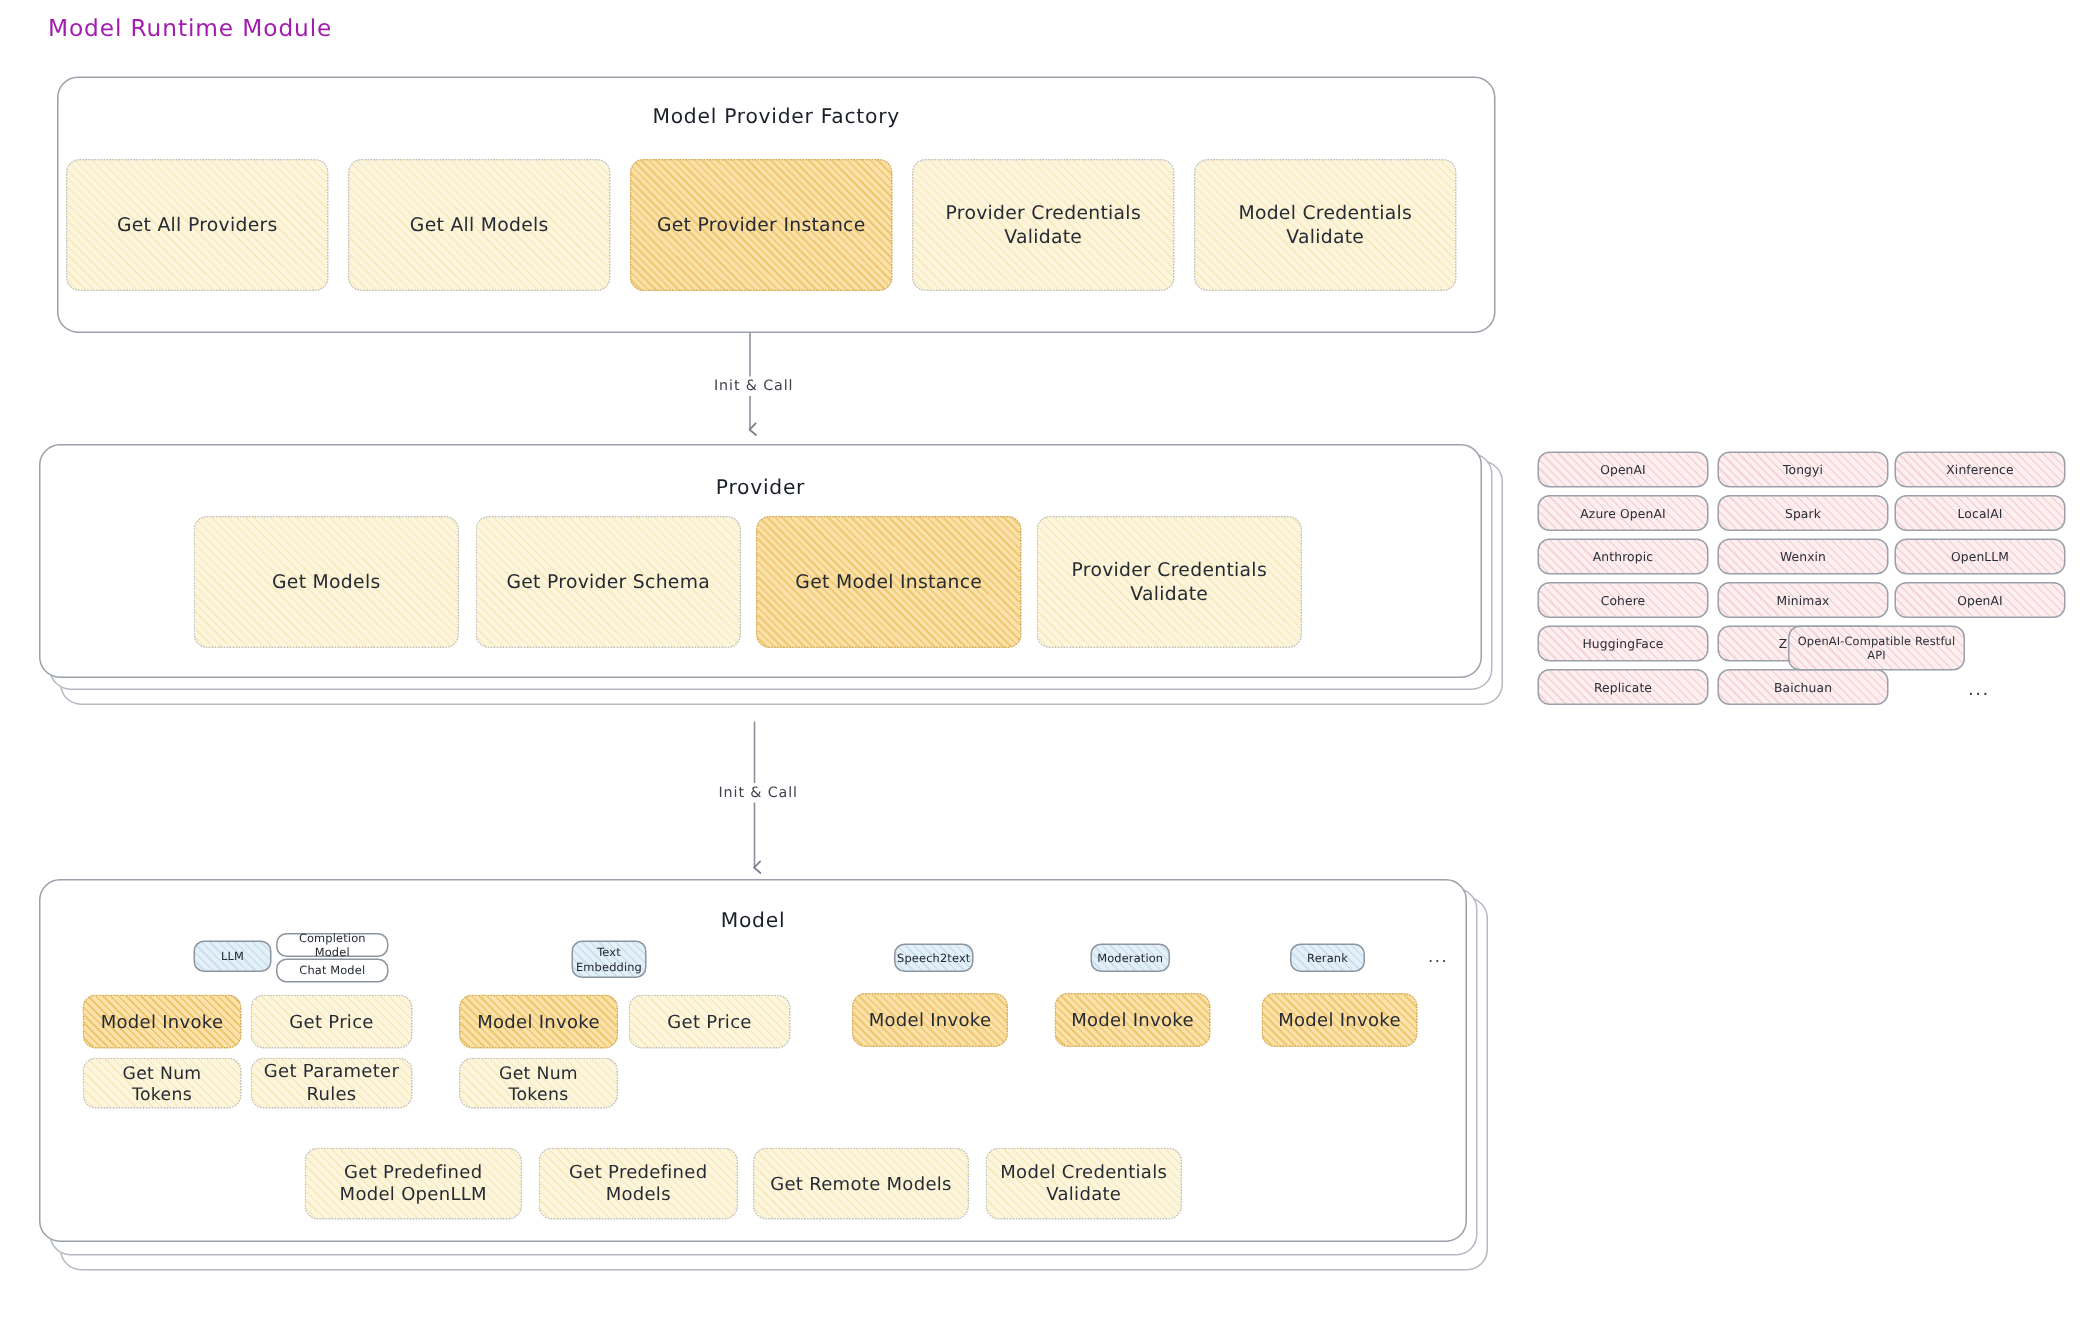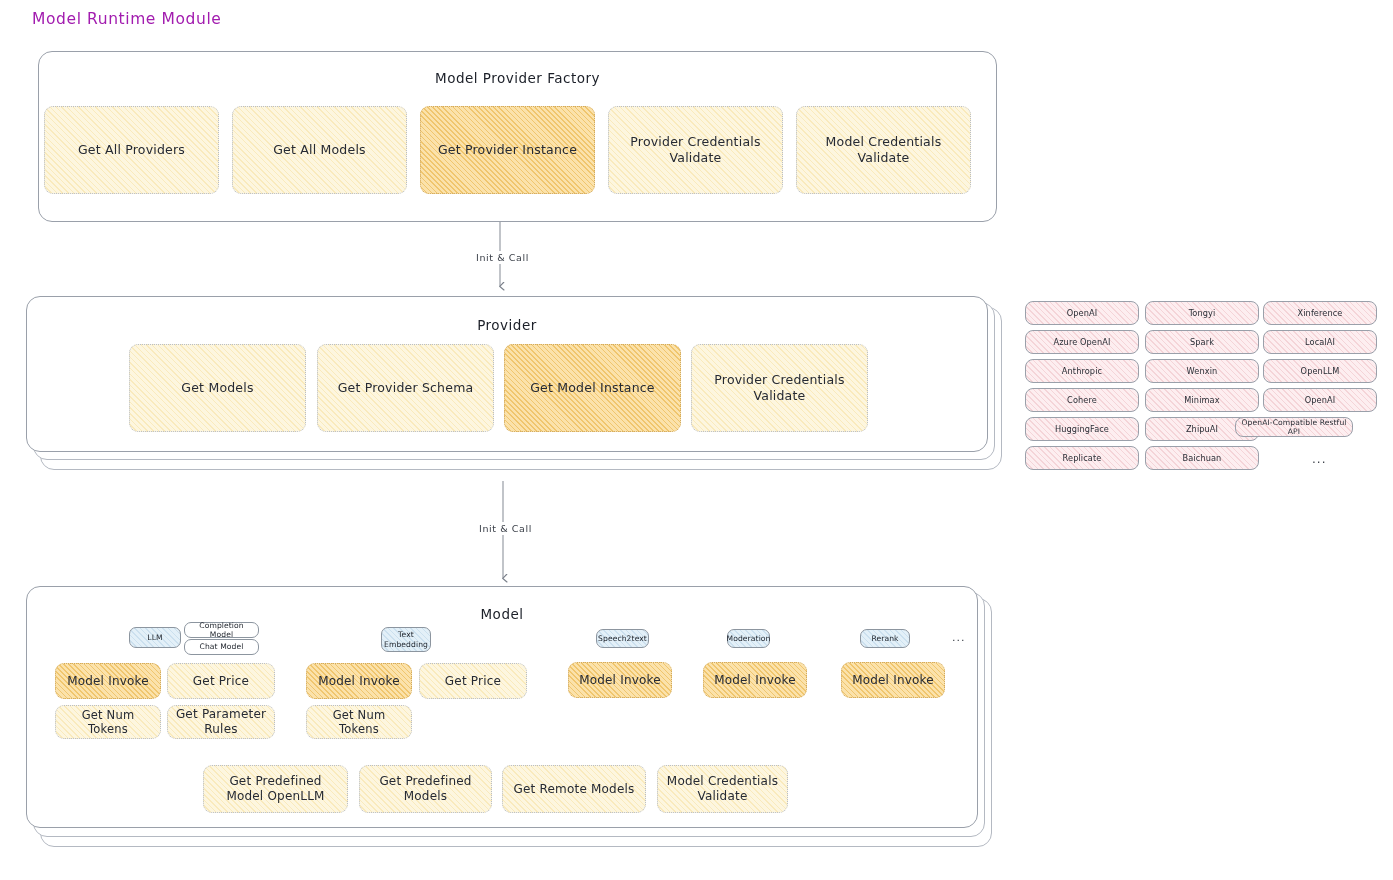--- a/index.html
+++ b/index.html
@@ -231,21 +231,21 @@
   <div class="provider-pill hand fill-pink" style="left:1145px; top:330px; width:114px; height:24px;">Spark</div>
   <div class="provider-pill hand fill-pink" style="left:1145px; top:359px; width:114px; height:24px;">Wenxin</div>
   <div class="provider-pill hand fill-pink" style="left:1145px; top:388px; width:114px; height:24px;">Minimax</div>
   <div class="provider-pill hand fill-pink" style="left:1145px; top:417px; width:114px; height:24px;">ZhipuAI</div>
   <div class="provider-pill hand fill-pink" style="left:1145px; top:446px; width:114px; height:24px;">Baichuan</div>
 
   <div class="provider-pill hand fill-pink" style="left:1263px; top:301px; width:114px; height:24px;">Xinference</div>
   <div class="provider-pill hand fill-pink" style="left:1263px; top:330px; width:114px; height:24px;">LocalAI</div>
   <div class="provider-pill hand fill-pink" style="left:1263px; top:359px; width:114px; height:24px;">OpenLLM</div>
   <div class="provider-pill hand fill-pink" style="left:1263px; top:388px; width:114px; height:24px;">OpenAI</div>
-  <div class="provider-pill hand fill-pink" style="left:1235px; top:417px; width:118px; height:20px; font-size:7.6px;">OpenAI-Compatible Restful API</div>
+  <div class="provider-pill hand fill-pink" style="left:1192px; top:417px; width:118px; height:30px; font-size:7.6px;">OpenAI-Compatible Restful API</div>
   <div class="ellipsis-mark hand" style="left:1312px; top:452px;">...</div>
 
   <div class="panel-stack-layer" style="left:40px; top:598px; width:952px; height:249px;"></div>
   <div class="panel-stack-layer" style="left:33px; top:592px; width:952px; height:245px;"></div>
   <div class="panel" style="left:26px; top:586px; width:952px; height:242px; z-index:1;">
     <div class="panel-title hand" style="top:19px;">Model</div>
   </div>
 
   <div class="type-badge hand fill-blue" style="left:129px; top:627px; width:52px; height:21px; z-index:2;">LLM</div>
   <div class="type-badge hand fill-white" style="left:184px; top:622px; width:75px; height:16px; z-index:2;">Completion Model</div>
@@ -258,21 +258,21 @@
 
   <div class="type-badge hand fill-blue" style="left:381px; top:627px; width:50px; height:25px; z-index:2;">Text Embedding</div>
 
   <div class="node hand fill-amber" style="left:306px; top:663px; width:106px; height:36px; font-size:12px; z-index:2;">Model Invoke</div>
   <div class="node hand fill-cream" style="left:419px; top:663px; width:108px; height:36px; font-size:12px; z-index:2;">Get Price</div>
   <div class="node hand fill-cream" style="left:306px; top:705px; width:106px; height:34px; font-size:11.5px; z-index:2;">Get Num Tokens</div>
 
   <div class="type-badge hand fill-blue" style="left:596px; top:629px; width:53px; height:19px; z-index:2;">Speech2text</div>
   <div class="node hand fill-amber" style="left:568px; top:662px; width:104px; height:36px; font-size:12px; z-index:2;">Model Invoke</div>
 
-  <div class="type-badge hand fill-blue" style="left:727px; top:629px; width:43px; height:19px; z-index:2;">Moderation</div>
+  <div class="type-badge hand fill-blue" style="left:727px; top:629px; width:53px; height:19px; z-index:2;">Moderation</div>
   <div class="node hand fill-amber" style="left:703px; top:662px; width:104px; height:36px; font-size:12px; z-index:2;">Model Invoke</div>
 
   <div class="type-badge hand fill-blue" style="left:860px; top:629px; width:50px; height:19px; z-index:2;">Rerank</div>
   <div class="node hand fill-amber" style="left:841px; top:662px; width:104px; height:36px; font-size:12px; z-index:2;">Model Invoke</div>
 
   <div class="ellipsis-mark hand" style="left:952px; top:631px; font-size:11px; z-index:2;">...</div>
 
   <div class="node hand fill-cream" style="left:203px; top:765px; width:145px; height:48px; font-size:12px; z-index:2;">Get Predefined Model OpenLLM</div>
   <div class="node hand fill-cream" style="left:359px; top:765px; width:133px; height:48px; font-size:12px; z-index:2;">Get Predefined Models</div>
   <div class="node hand fill-cream" style="left:502px; top:765px; width:144px; height:48px; font-size:12px; z-index:2;">Get Remote Models</div>

